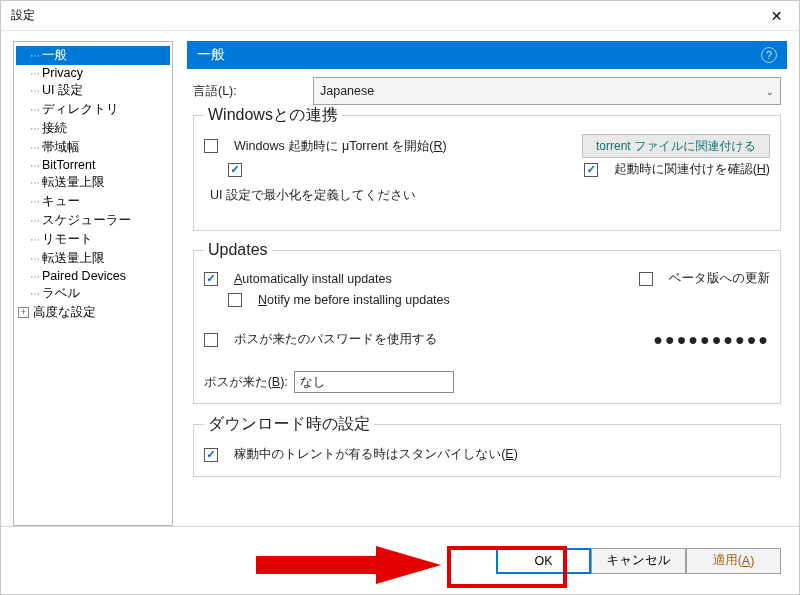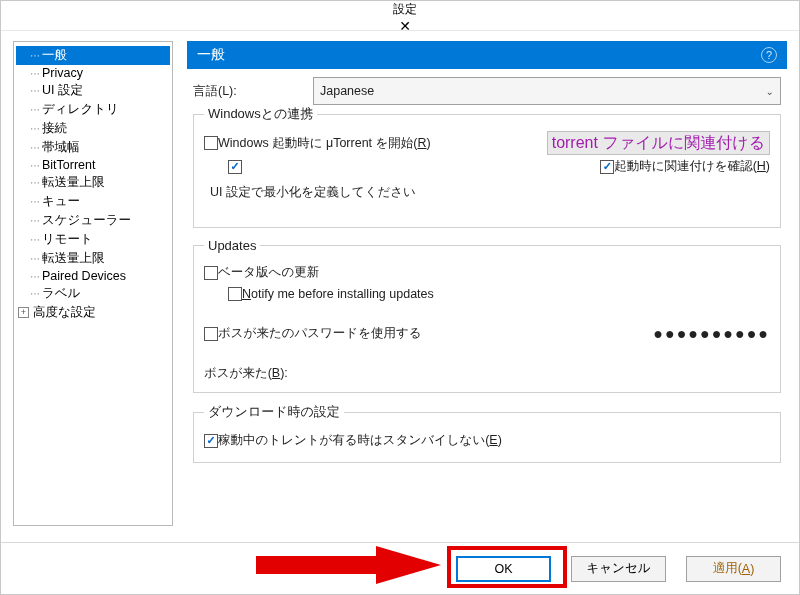--- a/index.html
+++ b/index.html
@@ -2,21 +2,21 @@
 <html><head>
 <meta charset="utf-8">
 <style>
   * { box-sizing: border-box; font-family: "Yu Gothic UI", "Meiryo", "MS Gothic", sans-serif; }
   body { margin: 0; padding: 0; background: #fff; }
   .window {
     width: 800px; height: 595px; border: 1px solid #c8c8c8; position: relative; background: #fff;
   }
   .titlebar {
     height: 30px; display: flex; align-items: center; justify-content: space-between;
-    padding: 0 0 0 10px; font-size: 12px; border-bottom: 1px solid #e8e8e8; flex-direction: column;
+    padding: 0 0 0 10px; font-size: 12px; border-bottom: 1px solid #e8e8e8;
   }
   .close-btn {
     width: 45px; height: 30px; display: flex; align-items: center; justify-content: center;
     font-size: 14px; cursor: default;
   }
   .body {
     display: flex; height: 495px; padding: 10px 12px 0 12px; gap: 14px;
   }
   .sidebar {
     width: 160px; border: 1px solid #b8b8b8; background: #fff; padding: 4px 2px;
@@ -49,48 +49,48 @@
   .select {
     flex: 1; height: 28px; border: 1px solid #a0a0a0; background: #f5f5f5;
     display: flex; align-items: center; justify-content: space-between; padding: 0 6px;
     font-size: 12.5px;
   }
   .select .chev { font-size: 10px; color: #555; }
   fieldset {
     border: 1px solid #d0d0d0; margin: 0 0 10px 0; padding: 8px 10px 10px 10px;
     position: relative;
   }
-  legend { font-size: 13px; padding: 0 4px; color: #222; }
+  legend { font-size: 16px; padding: 0 4px; color: #222; }
   .chk-row {
-    display: flex; align-items: center; gap: 0; margin: 3px 0; font-size: 12.5px;
+    display: flex; align-items: center; gap: 16px; margin: 3px 0; font-size: 12.5px;
   }
   .chk {
     width: 14px; height: 14px; border: 1px solid #555; background: #fff; flex-shrink: 0;
     display: flex; align-items: center; justify-content: center; font-size: 11px; color: #0066cc;
   }
   .chk.checked::after { content: "✓"; font-weight: bold; }
   .u { text-decoration: underline; }
   .two-col { display: flex; justify-content: space-between; align-items: center; }
   .btn-flat {
-    height: 24px; padding: 0 4px; background: #e9e9e9; border: 1px solid #c0c0c0;
-    color: #a21caf; font-size: 16px; display: flex; align-items: center;
+    height: 24px; padding: 0 13px; background: #e9e9e9; border: 1px solid #c0c0c0;
+    color: #0f766e; font-size: 12px; display: flex; align-items: center;
   }
   .note { margin: 6px 0 16px 6px; color: #222; }
   .indent { margin-left: 24px; }
   .boss-row { display: flex; align-items: center; margin-top: 20px; }
   .boss-label { width: 90px; }
   .text-input {
     width: 160px; height: 22px; border: 1px solid #888; padding: 0 5px; font-size: 12.5px;
     display: flex; align-items: center; background: #fff;
   }
   .pw-dots { font-size: 16px; letter-spacing: 2px; color: #222; }
   .footer {
-    position: absolute; left: 0; right: 0; bottom: 0; height: 52px;
+    position: absolute; left: 0; right: 0; bottom: 0; height: 68px;
     border-top: 1px solid #d8d8d8; display: flex; align-items: center;
-    justify-content: flex-end; padding: 0 18px; gap: 20px; background: #fff;
+    justify-content: flex-end; padding: 0 18px; gap: 0; background: #fff;
   }
   .btn {
     width: 95px; height: 26px; border: 1px solid #a0a0a0; background: #f3f3f3;
     font-size: 12.5px; display: flex; align-items: center; justify-content: center;
   }
   .btn.primary {
     border: 2px solid #0078d7; background: #fff;
   }
   .btn.disabled { color: #a16207; }
   .ok-highlight {
@@ -212,38 +212,45 @@
               <span><span>起動時に関連付けを確認(</span><span class="u">H</span><span>)</span></span>
             </div>
           </div>
           <div class="note">UI 設定で最小化を定義してください</div>
         </fieldset>
 
         <fieldset>
           <legend>Updates</legend>
           <div class="two-col">
             <div class="chk-row">
+              <div class="chk checked"></div>
+              <span><span class="u">A</span><span>utomatically install updates</span></span>
+            </div>
+            <div class="chk-row">
               <div class="chk"></div>
               <span>ベータ版への更新</span>
             </div>
           </div>
           <div class="chk-row indent">
             <div class="chk"></div>
             <span><span class="u">N</span><span>otify me before installing updates</span></span>
           </div>
           <div style="height:18px"></div>
           <div class="two-col">
             <div class="chk-row">
               <div class="chk"></div>
               <span>ボスが来たのパスワードを使用する</span>
             </div>
             <span class="pw-dots">●●●●●●●●●●</span>
           </div>
           <div class="boss-row">
             <div class="boss-label"><span>ボスが来た(</span><span class="u">B</span><span>):</span></div>
+            <div class="text-input">
+              <span>なし</span>
+            </div>
           </div>
         </fieldset>
 
         <fieldset>
           <legend>ダウンロード時の設定</legend>
           <div class="chk-row">
             <div class="chk checked"></div>
             <span><span>稼動中のトレントが有る時はスタンバイしない(</span><span class="u">E</span><span>)</span></span>
           </div>
         </fieldset>

